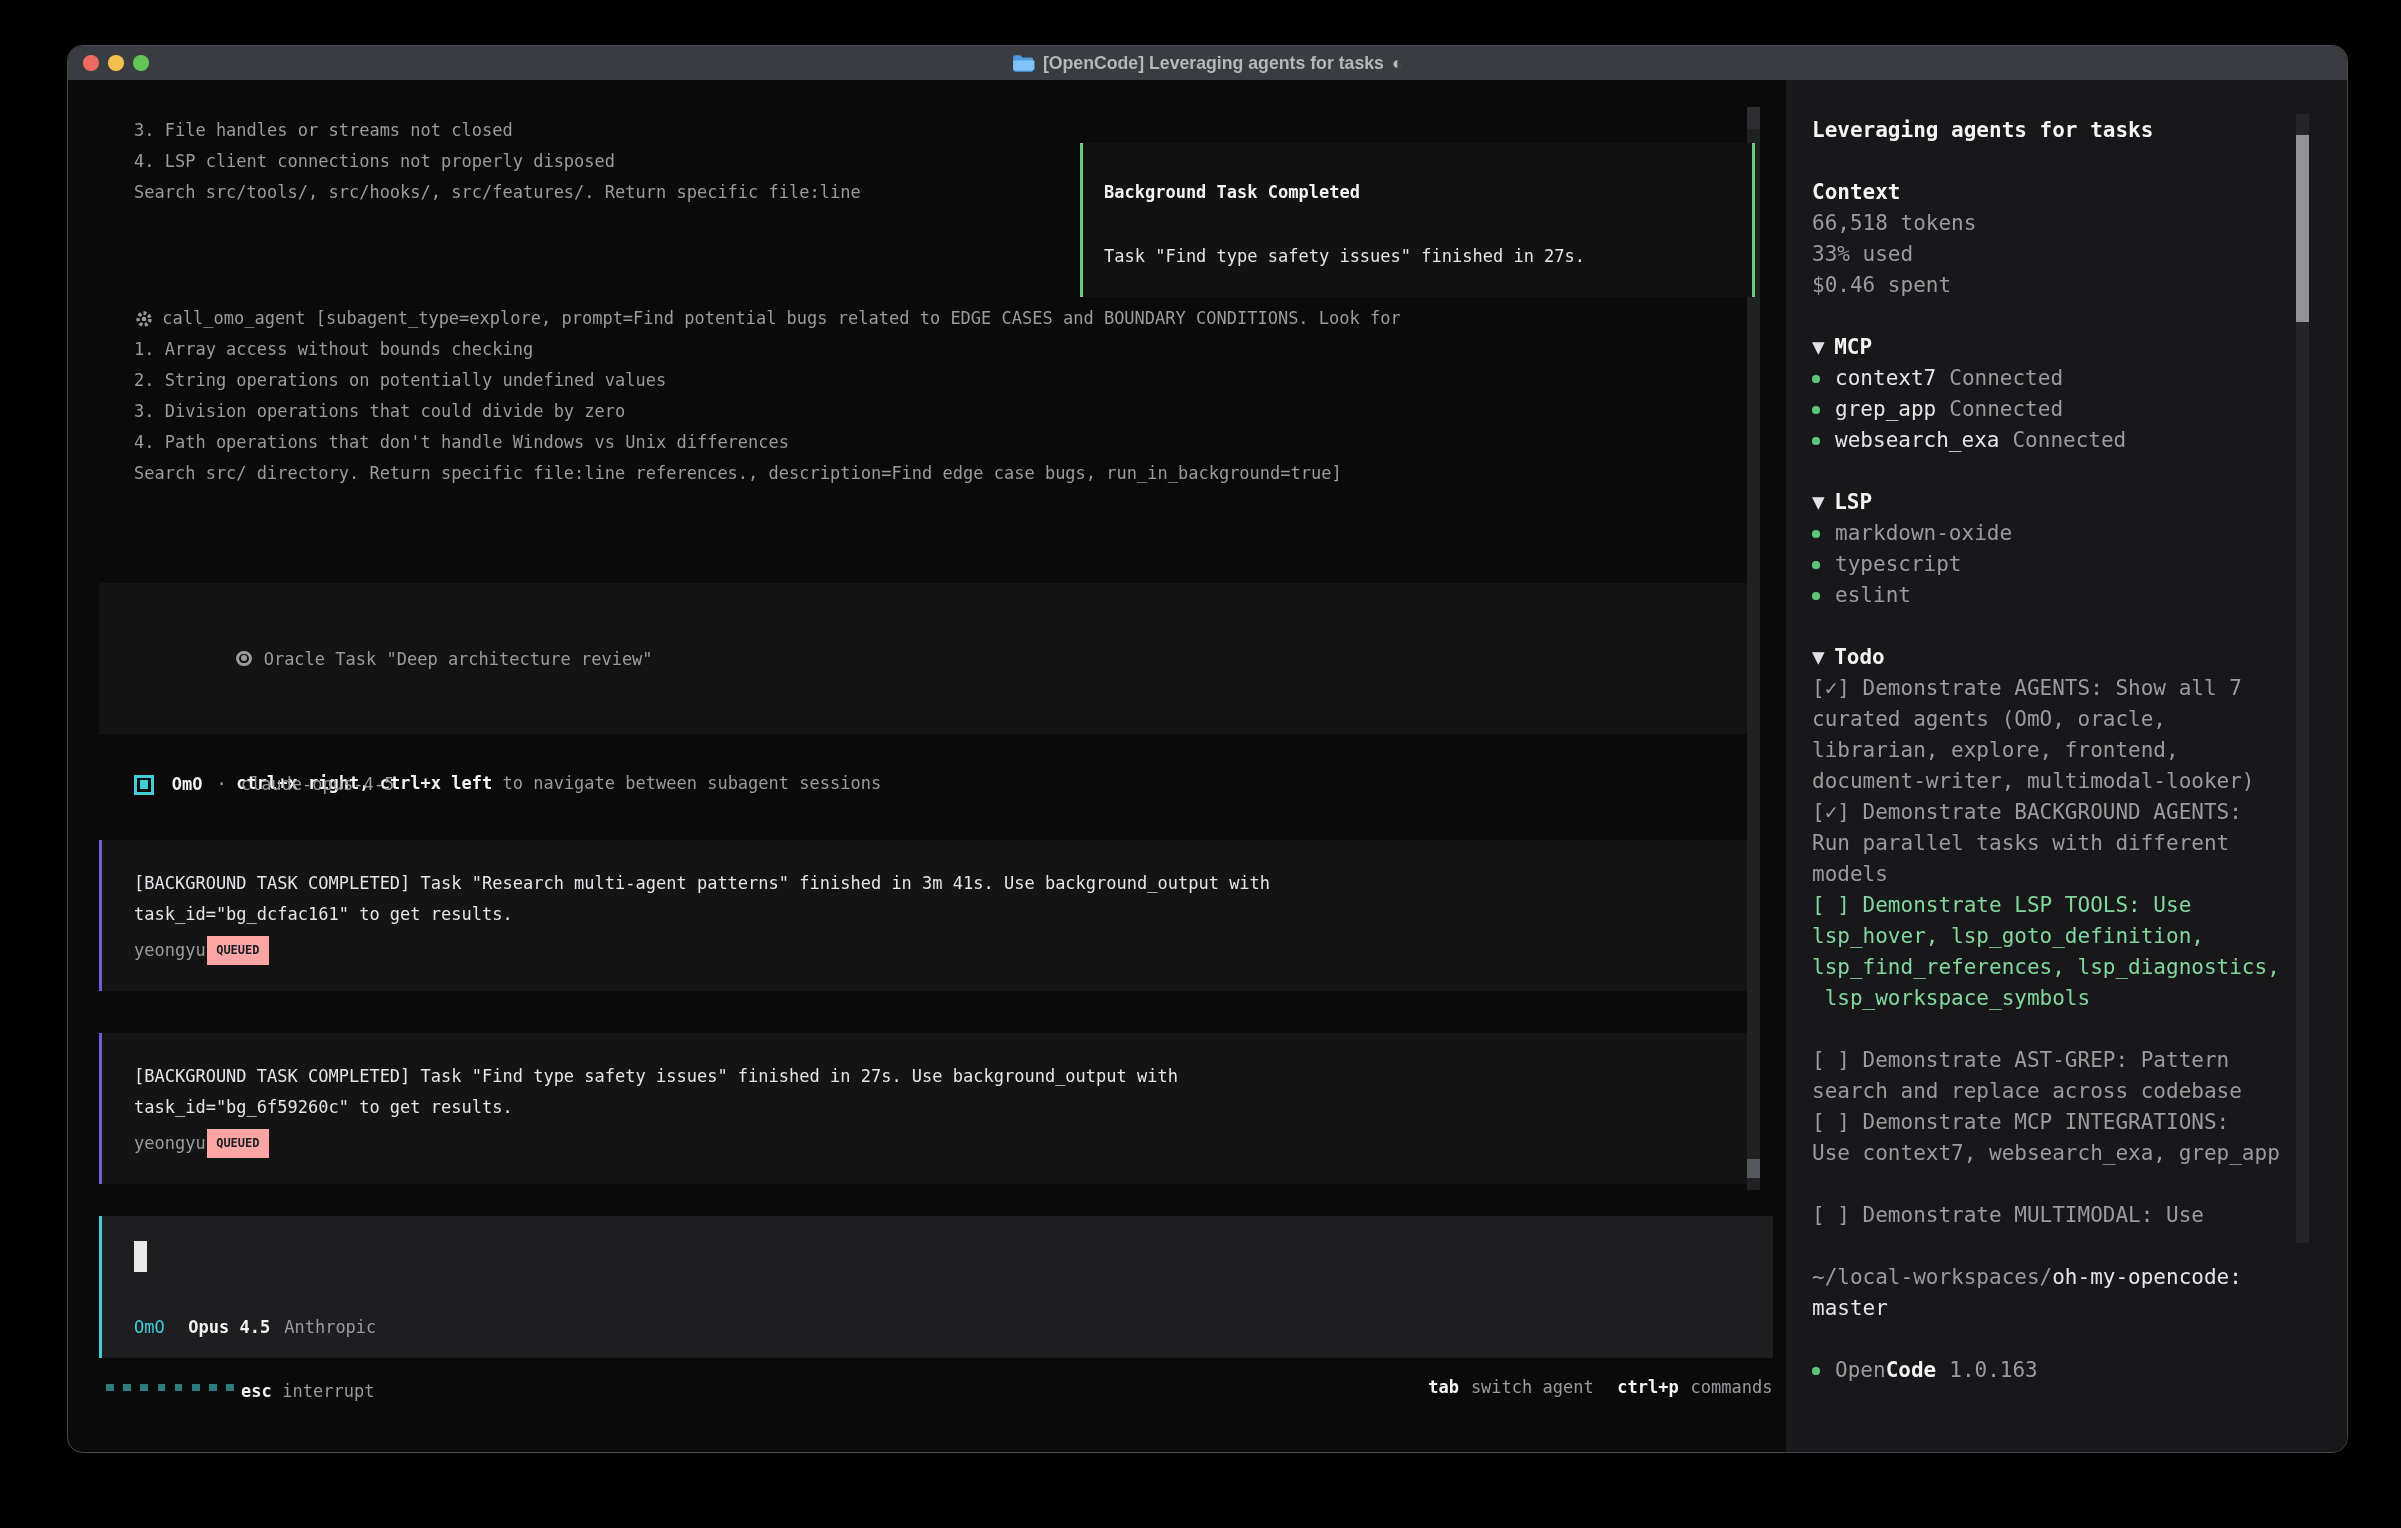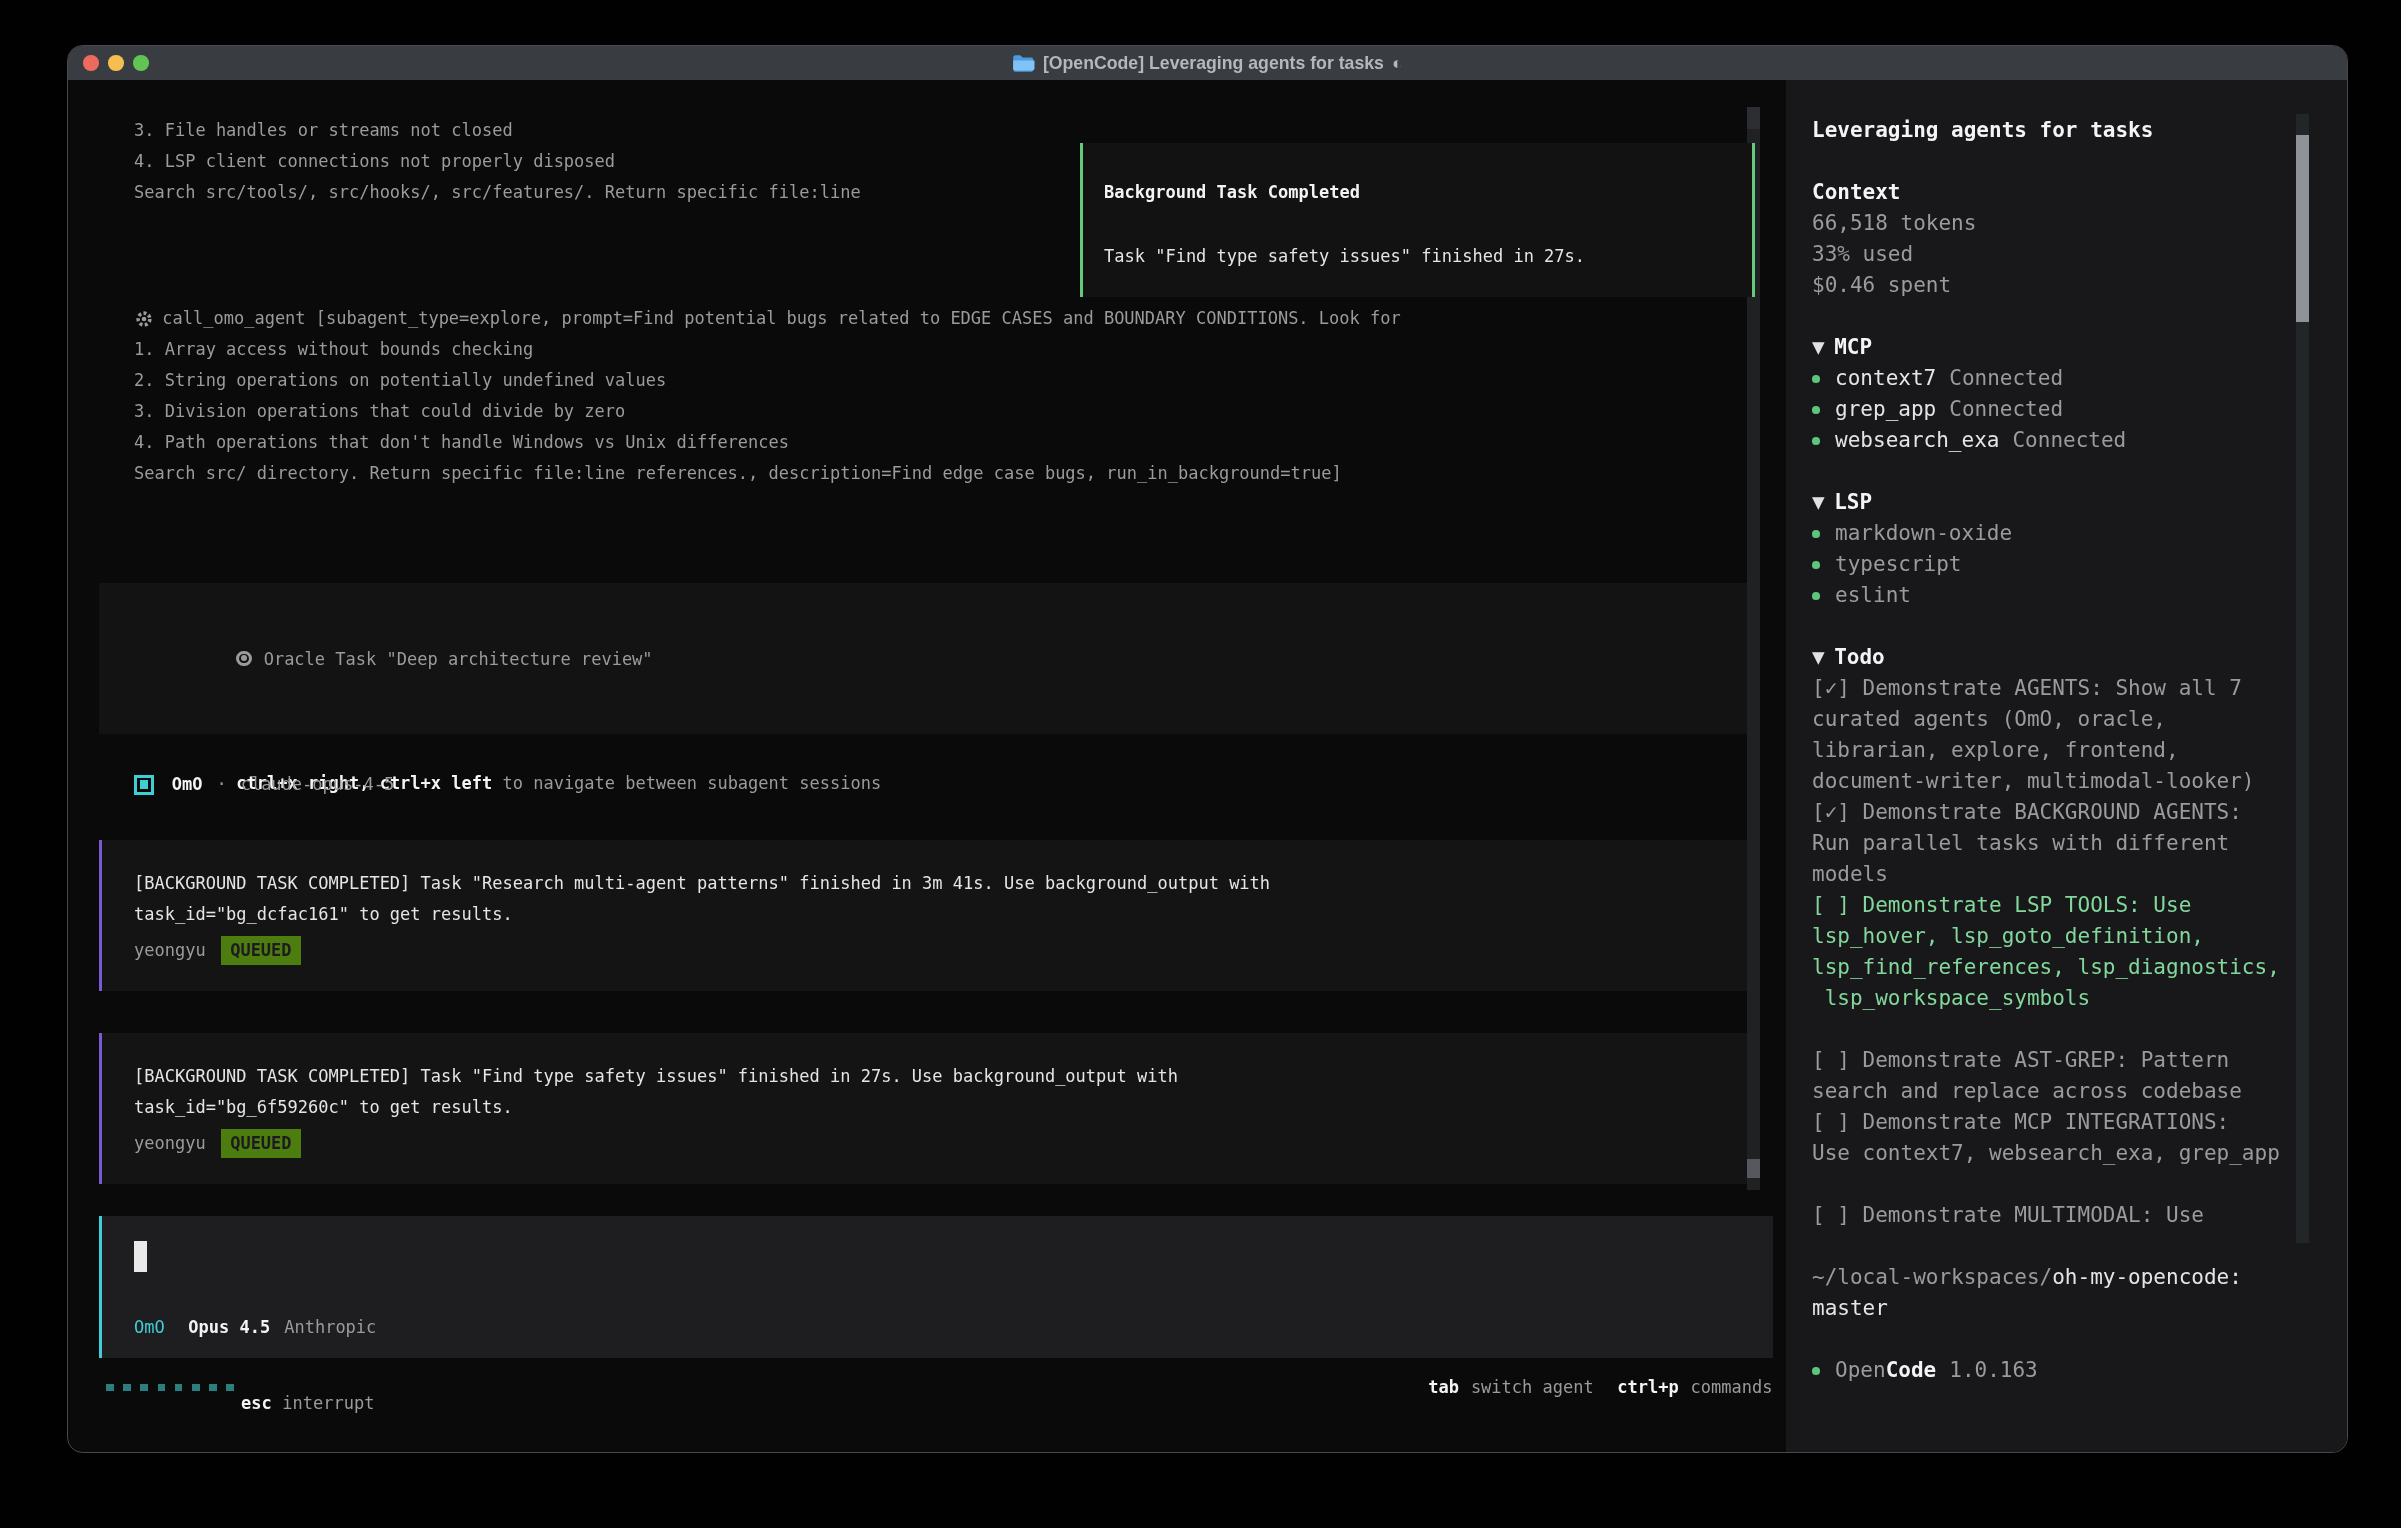--- a/index.html
+++ b/index.html
@@ -63,35 +63,35 @@
   .agsq i{width:8.3px;height:9.5px;background:#41cdd8;display:block;}
   .agenthead .sep{margin:0 14px;}
   .msg{
     position:absolute;left:31px;width:1655px;height:151px;background:#141415;
     border-left:3.5px solid #7a59d1;box-sizing:border-box;padding:28px 0 0 32px;
   }
   .msg1{top:760px;}
   .msg2{top:953px;}
   .authorrow{display:flex;align-items:center;margin-top:5.9px;height:29.5px;}
   .badge{
-    display:inline-block;background:#4d7c0f;color:#1c1c20;font-weight:bold;
-    font-size:17px;line-height:18.3px;padding:5.3px 9.5px;margin-left:15px;
+    display:inline-block;background:#fca5a5;color:#1c1c20;font-weight:bold;
+    font-size:12px;line-height:18.3px;padding:5.3px 9.5px;margin-left:1px;
   }
   .inputbox{
     position:absolute;left:31px;top:1136px;width:1674px;height:142px;background:#1e1e20;
     border-left:3px solid #41cdd8;box-sizing:border-box;
   }
   .cursor{position:absolute;left:32px;top:25px;width:13px;height:31px;background:#e9e9e9;}
   .modelrow{position:absolute;left:32px;top:96px;height:31px;display:flex;align-items:center;}
   .modelrow .m1{margin-left:23.6px;}
   .modelrow .m2{margin-left:14px;}
   .statusbar{position:absolute;left:0;top:1292px;width:1718px;height:31px;}
   .spinner{position:absolute;left:38px;top:0;height:31px;display:flex;align-items:center;}
   .sdot{width:7.7px;height:7.7px;background:#2b7d80;margin-right:9.5px;display:inline-block;}
-  .sb-left{position:absolute;left:173px;top:16px;display:flex;gap:10.6px;}
+  .sb-left{position:absolute;left:173px;top:4px;display:flex;gap:10.6px;}
   .sb-right{position:absolute;right:13.6px;top:0;display:flex;gap:11.8px;justify-content:space-between;}
   .sb-right .grp2{margin-left:11.8px;}
 
   .mainscroll-track{position:absolute;left:1679px;top:26.6px;width:13px;height:1083px;background:#1f2123;}
   .mainscroll-cap{position:absolute;left:0;top:0;width:13px;height:22px;background:#2c2e31;}
   .mainscroll-thumb{position:absolute;left:0;top:1052px;width:13px;height:19px;background:#55595d;}
 
   .sidecol{position:absolute;left:26px;top:35px;width:482px;}
   .srow{font-size:21px;line-height:31px;height:31px;white-space:pre;}
   .tri{color:#e0e1e2;margin-right:9.5px;}

